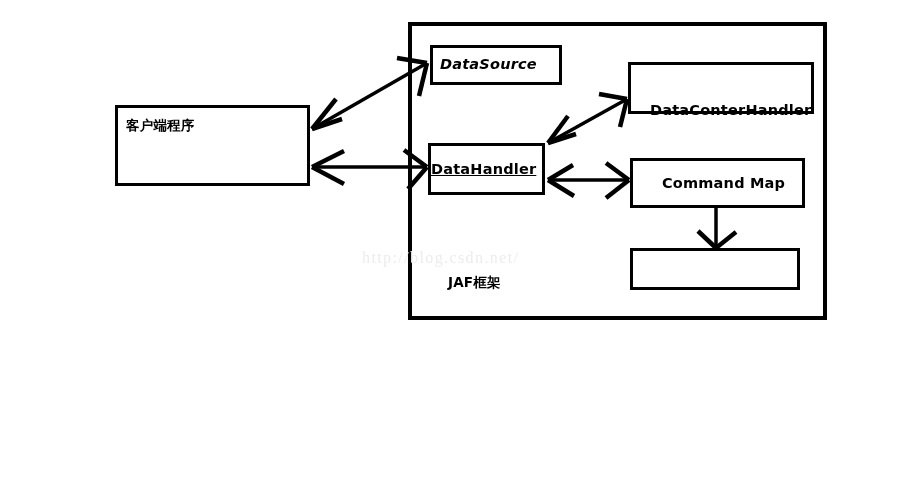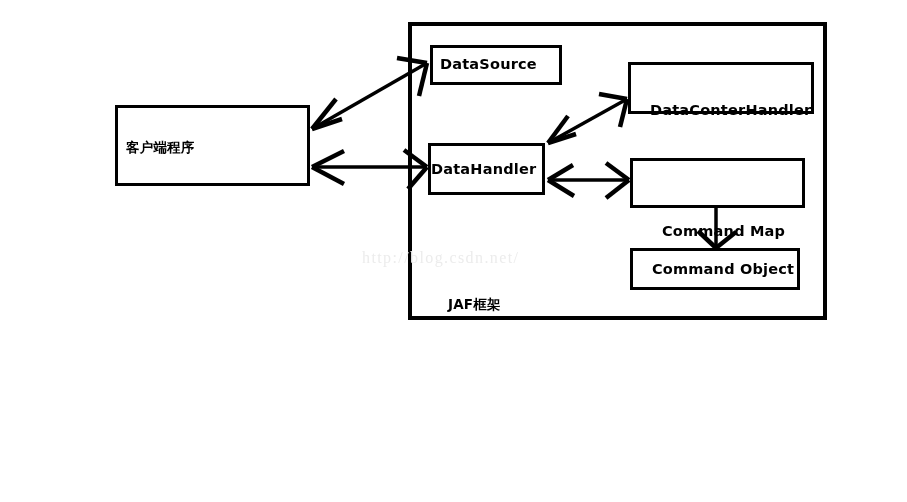--- a/index.html
+++ b/index.html
@@ -32,21 +32,20 @@
     pointer-events: none;
     letter-spacing: 0.2px;
   }
   .label-en {
     font-family: "DejaVu Sans", "Liberation Sans", sans-serif;
     font-size: 14.5px;
   }
   .label-cn {
     font-family: "DejaVu Sans", "Liberation Sans", sans-serif;
     font-size: 13.5px;
-    margin-top: 22px;
   }
   .watermark {
     position: absolute;
     left: 362px;
     top: 249px;
     font-family: "Liberation Serif", "DejaVu Serif", serif;
     font-size: 16px;
     letter-spacing: 1.4px;
     color: #ececec;
     white-space: nowrap;
@@ -118,25 +117,24 @@
       <line x1="716" y1="208" x2="716" y2="248" stroke="#000000" stroke-width="3.5"></line>
       <line x1="716" y1="248" x2="698" y2="231" stroke="#000000" stroke-width="4.5"></line>
       <line x1="716" y1="248" x2="736" y2="232" stroke="#000000" stroke-width="4.5"></line>
     </g>
   </svg>
 
   <div class="watermark">http://blog.csdn.net/</div>
 
   <div class="node-label label-cn" style="left:126px; top:117px;">客户端程序</div>
 
-  <div class="node-label label-en" style="left:440px; top:56px;">DataSource</div>
+  <div class="node-label label-en" style="left:440px; top:56px;font-style:italic;">DataSource</div>
 
   <div class="node-label label-en" style="left:650px; top:80px;margin-top:22px;">DataConterHandler</div>
 
-  <div class="node-label label-en" style="left:431px; top:161px;">DataHandler</div>
+  <div class="node-label label-en" style="left:431px; top:161px;text-decoration:underline;">DataHandler</div>
 
-  <div class="node-label label-en" style="left:662px; top:175px;margin-top:48px;">Command Map</div>
+  <div class="node-label label-en" style="left:662px; top:175px;">Command Map</div>
 
-  <div class="node-label label-en" style="left:652px; top:261px;">Command Object</div>
 
   <div class="node-label label-cn" style="left:448px; top:274px;">JAF框架</div>
 
 </div>
 
 </body></html>

